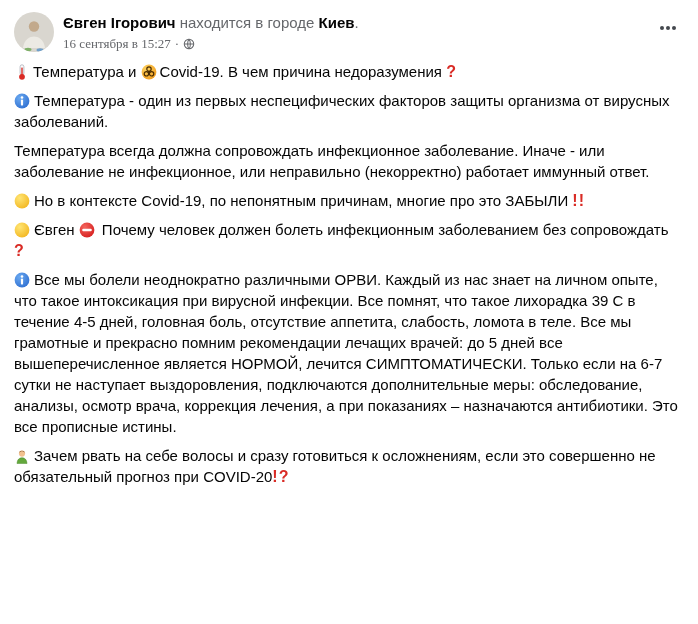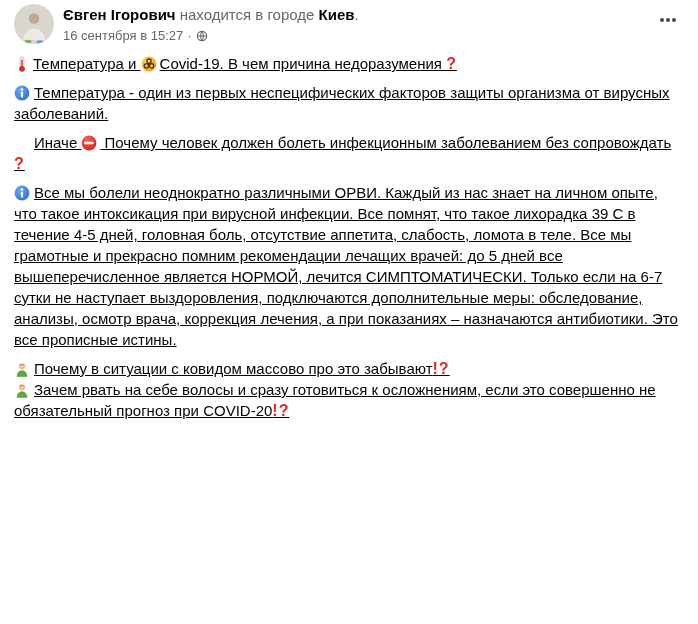--- a/index.html
+++ b/index.html
@@ -4,47 +4,47 @@
 <style>
   html, body {
     margin: 0; padding: 0;
     width: 698px; height: 624px;
     background: #ffffff;
     overflow: hidden;
     font-family: "Liberation Sans", sans-serif;
     color: #050505;
     -webkit-font-smoothing: antialiased;
   }
-  .post { padding: 4px 16px 0 14px; }
+  .post { padding: 12px 16px 0 14px; }
 
   
   .post-header { display: flex; align-items: flex-start; margin-bottom: 9px; }
   .avatar {
     width: 40px; height: 40px; border-radius: 50%;
     overflow: hidden; flex: 0 0 40px; cursor: pointer;
   }
   .head-text { margin-left: 9px; flex: 1 1 auto; min-width: 0; }
   .name-line { font-size: 15px; line-height: 20px; margin-top: 1px; }
   .author { font-weight: 700; color: #050505; cursor: pointer; }
   .ctx { color: #65676B; }
   .loc { font-weight: 700; color: #050505; cursor: pointer; }
   .sub-line {
     font-size: 13px; color: #65676B;
-    display: flex; align-items: center; gap: 4px; margin-top: 3px;
+    display: flex; align-items: center; gap: 4px; margin-top: 3px; font-family: Liberation Serif, serif;
   }
   .globe { display: inline-flex; }
   .more-btn {
     margin-left: auto; flex: 0 0 auto;
     padding: 6px 4px 6px 10px; cursor: pointer;
     display: flex; align-items: center;
   }
 
   
   .body-text { font-size: 15px; line-height: 21px; color: #050505; }
-  .body-text p { margin: 0 0 8px 0; text-decoration: underline; }
+  .body-text p { margin: 0 0 8px 0; }
   .qlist p { margin: 0; }
 
   .ico {
     display: inline-block; width: 16px; height: 16px;
     vertical-align: -3px; margin: 0 3px 0 0;
   }
   .ico svg { display: block; }
   .ico-lead { margin-right: 4px; }
 
   .rmark {
@@ -118,26 +118,36 @@
               <radialGradient id="inf" cx="35%" cy="30%" r="80%">
                 <stop offset="0%" stop-color="#6aa9f0"></stop>
                 <stop offset="100%" stop-color="#2f6fd1"></stop>
               </radialGradient>
             </defs>
             <circle cx="8" cy="8" r="7.4" fill="url(#inf)"></circle>
             <circle cx="8" cy="4.5" r="1.3" fill="#fff"></circle>
             <rect x="6.9" y="6.5" width="2.2" height="6.2" rx="1.1" fill="#fff"></rect>
           </svg></span><span>Температура - один из первых неспецифических факторов защиты организма от вирусных заболеваний.</span></p>
 
+    <p><span>Температура всегда должна сопровождать инфекционное заболевание. Иначе - или заболевание не инфекционное, или неправильно (некорректно) работает иммунный ответ.</span></p>
 
+    <p><span class="ico ico-lead"><svg width="16" height="16" viewBox="0 0 16 16">
+            <defs>
+              <radialGradient id="yel" cx="35%" cy="30%" r="80%">
+                <stop offset="0%" stop-color="#ffe574"></stop>
+                <stop offset="100%" stop-color="#f2b51e"></stop>
+              </radialGradient>
+            </defs>
+            <circle cx="8" cy="8" r="7.4" fill="url(#yel)"></circle>
+          </svg></span><span>Но в контексте Covid-19, по непонятным причинам, многие про это ЗАБЫЛИ </span><span class="rmark">!!</span></p>
 
 
     <p><span class="ico ico-lead"><svg width="16" height="16" viewBox="0 0 16 16">
             <circle cx="8" cy="8" r="7.4" fill="url(#yel)"></circle>
-          </svg></span><span>Иначе </span><span class="ico"><svg width="16" height="16" viewBox="0 0 16 16">
+          </svg></span><span>Євген </span><span class="ico"><svg width="16" height="16" viewBox="0 0 16 16">
             <defs>
               <radialGradient id="red" cx="35%" cy="30%" r="80%">
                 <stop offset="0%" stop-color="#f4645c"></stop>
                 <stop offset="100%" stop-color="#d51e1e"></stop>
               </radialGradient>
             </defs>
             <circle cx="8" cy="8" r="7.4" fill="url(#red)"></circle>
             <rect x="3.2" y="6.8" width="9.6" height="2.4" rx="1.2" fill="#ffffff"></rect>
           </svg></span><span> Почему человек должен болеть инфекционным заболеванием без сопровождать </span><span class="rmark">?</span></p>
 
@@ -145,22 +155,17 @@
             <circle cx="8" cy="8" r="7.4" fill="url(#inf)"></circle>
             <circle cx="8" cy="4.5" r="1.3" fill="#fff"></circle>
             <rect x="6.9" y="6.5" width="2.2" height="6.2" rx="1.1" fill="#fff"></rect>
           </svg></span><span>Все мы болели неоднократно различными ОРВИ. Каждый из нас знает на личном опыте, что такое интоксикация при вирусной инфекции. Все помнят, что такое лихорадка 39 С в течение 4-5 дней, головная боль, отсутствие аппетита, слабость, ломота в теле. Все мы грамотные и прекрасно помним рекомендации лечащих врачей: до 5 дней все вышеперечисленное является НОРМОЙ, лечится СИМПТОМАТИЧЕСКИ. Только если на 6-7 сутки не наступает выздоровления, подключаются дополнительные меры: обследование, анализы, осмотр врача, коррекция лечения, а при показаниях – назначаются антибиотики. Это все прописные истины.</span></p>
 
     <div class="qlist">
       <p><span class="ico ico-lead"><svg width="16" height="16" viewBox="0 0 16 16">
               <path d="M3 15.6 c0.3 -4.2 2.4 -5.8 5 -5.8 s4.7 1.6 5 5.8 z" fill="#63a83c" stroke="#4c8a2b" stroke-width="0.5"></path>
               <circle cx="8" cy="5.6" r="3.1" fill="#f2c18f"></circle>
               <path d="M4.9 5.2 a3.2 3.2 0 0 1 6.2 0 c-1 -1.5 -2 -1.9 -3.1 -1.9 s-2.1 0.4 -3.1 1.9 z" fill="#7a4b22"></path>
-            </svg></span><span>Почему в ситуации с ковидом массово про это забывают</span><span class="rmark">!?</span></p>
-      <p><span class="ico ico-lead"><svg width="16" height="16" viewBox="0 0 16 16">
-              <path d="M3 15.6 c0.3 -4.2 2.4 -5.8 5 -5.8 s4.7 1.6 5 5.8 z" fill="#63a83c" stroke="#4c8a2b" stroke-width="0.5"></path>
-              <circle cx="8" cy="5.6" r="3.1" fill="#f2c18f"></circle>
-              <path d="M4.9 5.2 a3.2 3.2 0 0 1 6.2 0 c-1 -1.5 -2 -1.9 -3.1 -1.9 s-2.1 0.4 -3.1 1.9 z" fill="#7a4b22"></path>
             </svg></span><span>Зачем рвать на себе волосы и сразу готовиться к осложнениям, если это совершенно не обязательный прогноз при COVID-20</span><span class="rmark">!?</span></p>
     </div>
 
   </div>
 </div>
 
 </body></html>

